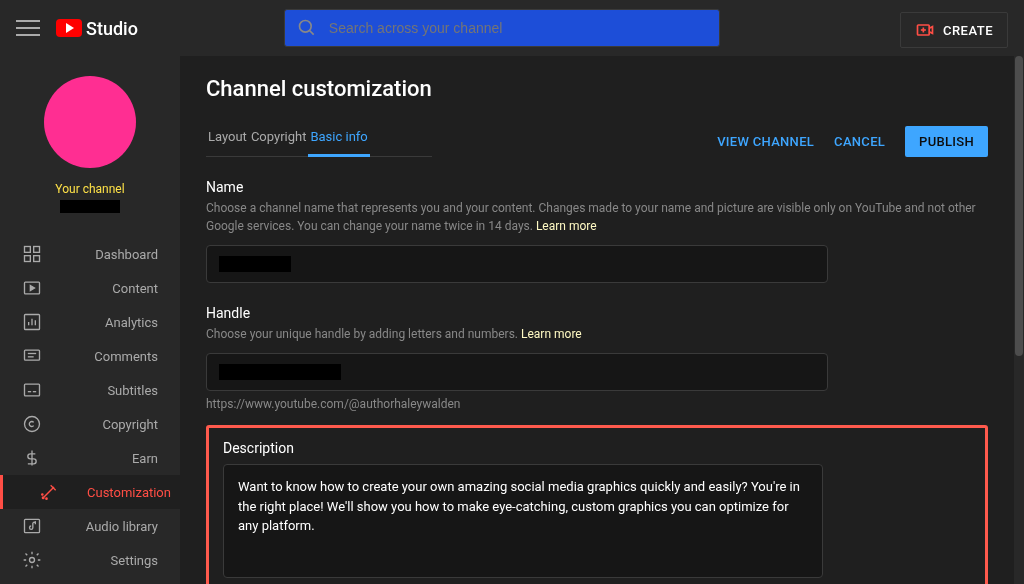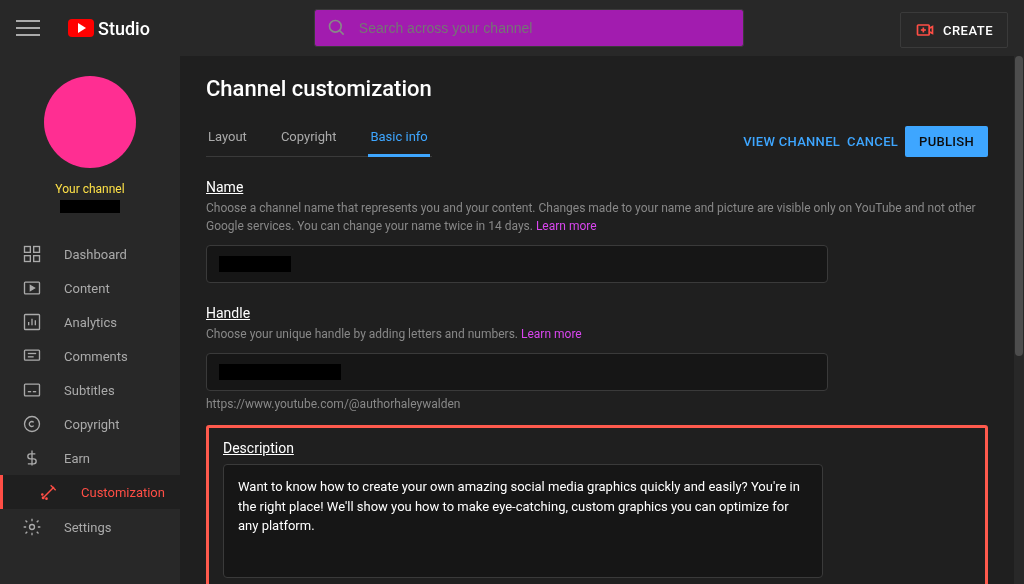--- a/index.html
+++ b/index.html
@@ -1,70 +1,70 @@
 <!DOCTYPE html>
 <html><head>
 <meta charset="utf-8">
 <style>
   * { box-sizing: border-box; margin: 0; padding: 0; }
   html, body { width: 1024px; height: 584px; overflow: hidden; font-family: Roboto, Arial, sans-serif; background: #161616; color: #aaa; }
   body { display: flex; flex-direction: column; }
 
   
-  .header { height: 56px; background: #282828; display: flex; align-items: center; padding: 8px 16px; gap: 28px; flex-shrink: 0; }
+  .header { height: 56px; background: #282828; display: flex; align-items: center; padding: 8px 16px; gap: 16px; flex-shrink: 0; }
   .hamburger { width: 24px; height: 24px; color: #aaa; display:flex; align-items:center; justify-content:center; cursor:pointer; }
   .logo { display:flex; align-items:center; gap: 4px; color:#fff; font-weight:500; font-size: 18px; }
   .logo .yt-box { width: 26px; height: 18px; background: #ff0000; border-radius: 4px; display:flex; align-items:center; justify-content:center; }
   .logo .yt-box::before { content:''; border-left: 8px solid #fff; border-top:5px solid transparent; border-bottom:5px solid transparent; margin-left:2px; }
   .search-wrap { flex: 0 0 436px; margin-left: 130px; }
-  .search { height: 38px; background: #a21caf; border: 1px solid #3a3a3a; border-radius: 3px; display:flex; align-items:center; padding: 0 12px; gap: 12px; margin-left: 6px; }
+  .search { height: 38px; background: #1d4ed8; border: 1px solid #3a3a3a; border-radius: 3px; display:flex; align-items:center; padding: 0 12px; gap: 12px; }
   .search svg { width:20px; height:20px; color:#888; }
   .search input { flex:1; background:transparent; border:none; outline:none; color:#ccc; font-size:14px; }
   .header-right { margin-left:auto; display:flex; align-items:center; gap:12px;flex-direction:column; }
   .icon-btn { width:36px; height:36px; border-radius:50%; display:flex; align-items:center; justify-content:center; color:#aaa; cursor:pointer; }
   .create-btn { border:1px solid #3a3a3a; border-radius:2px; padding: 7px 14px; display:flex; align-items:center; gap:8px; color:#fff; font-size:13px; font-weight:500; cursor:pointer; letter-spacing:0.5px; }
   .create-btn .plus-icon { width:20px; height:20px; display:flex; align-items:center; justify-content:center; color:#ff4e45; }
   .avatar-top { width:32px; height:32px; border-radius:50%; background:#ff2e92; cursor:pointer; }
 
   
   .body { flex:1; display:flex; overflow:hidden; }
   .scroll-gutter { width: 10px; background: #282828; flex-shrink: 0; position:relative; }
   .scroll-thumb { position:absolute; top:0; left:1px; width:8px; height:300px; background:#4d4d4d; border-radius:4px; }
 
   
   .sidebar { width: 180px; background:#282828; display:flex; flex-direction:column; flex-shrink:0; overflow:hidden; }
   .channel-block { display:flex; flex-direction:column; align-items:center; padding: 20px 0 14px; }
   .avatar-big { width:92px; height:92px; border-radius:50%; background:#ff2e92; }
   .channel-label { color:#fde047; font-size:12px; margin-top:14px; }
   .channel-name-redact { width:60px; height:13px; background:#000; margin-top:4px; }
   .nav { display:flex; flex-direction:column; margin-top:10px; }
-  .nav-item { display:flex; align-items:center; gap:22px; height:34px; padding: 0 22px; font-size:13px; color:#aaa; cursor:pointer; }
+  .nav-item { display:flex; align-items:center; gap:28px; height:34px; padding: 0 22px; font-size:13px; color:#aaa; cursor:pointer;justify-content:space-between; }
   .nav-item.active { color:#ff4e45; background:#1f1f1f; border-left: 3px solid #ff4e45; padding-left:36px; }
   .nav-item svg, .nav-icon { width:20px; height:20px; flex-shrink:0; display:flex; align-items:center; justify-content:center; }
   .sidebar-bottom { margin-top:auto; padding-bottom:6px; }
 
   
   .main { flex:1; background:#1f1f1f; overflow-y:auto; padding: 20px 26px 0 26px; position:relative; }
   .main::-webkit-scrollbar { display:none; }
   .page-head { display:flex; align-items:flex-end; justify-content:space-between; }
   .page-title { color:#fff; font-size:22px; font-weight:500; }
-  .actions { display:flex; align-items:center; gap:7px; margin-top:34px; }
+  .actions { display:flex; align-items:center; gap:20px; margin-top:34px; }
   .act-link { color:#3ea6ff; font-size:13px; font-weight:500; letter-spacing:0.3px; cursor:pointer; }
   .act-btn { background:#3ea6ff; color:#0d0d0d; padding:8px 14px; border-radius:2px; font-size:13px; font-weight:500; cursor:pointer; letter-spacing:0.3px; }
   .head-right { display:flex; flex-direction:column; align-items:flex-end; }
 
-  .tabs { display:flex; gap:30px; margin-top:28px; border-bottom:1px solid #3a3a3a; }
+  .tabs { display:flex; margin-top:28px; border-bottom:1px solid #3a3a3a; }
   .tab { padding: 0 2px 12px; font-size:13px; color:#aaa; cursor:pointer; position:relative; }
   .tab.active { color:#3ea6ff; }
   .tab.active::after { content:''; position:absolute; left:0; right:0; bottom:-1px; height:3px; background:#3ea6ff; }
 
   .section { margin-top:22px; }
-  .section-label { color:#fff; font-size:14px; margin-bottom:4px;text-decoration:underline; }
+  .section-label { color:#fff; font-size:14px; margin-bottom:4px; }
   .section-desc { font-size:12px; color:#888; line-height:1.5; }
-  .section-desc a { color:#d946ef; text-decoration:none; cursor:pointer; }
+  .section-desc a { color:#fef9c3; text-decoration:none; cursor:pointer; }
   .field { margin-top:10px; background:#161616; border:1px solid #3a3a3a; border-radius:4px; padding:10px 12px; width:622px; min-height:38px; display:flex; align-items:center; }
   .field .redact { background:#000; height:16px; }
   .url-below { font-size:12px; color:#888; margin-top:6px; }
 
   .highlight-box { border:3px solid #ff5a4d; border-radius:3px; padding:12px 14px 14px; margin-top:0; }
   .highlight-box .section-label { margin-bottom:8px; }
   .desc-field { margin-top:0; background:#161616; border:1px solid #3a3a3a; border-radius:4px; padding:12px 14px; width:600px; min-height:108px; }
   .desc-field textarea { width:100%; height:84px; background:transparent; border:none; outline:none; color:#fff; font-size:13px; line-height:1.5; resize:none; font-family:inherit; }
   .add-lang { display:flex; align-items:center; gap:10px; color:#3ea6ff; font-size:13px; font-weight:500; margin-top:14px; cursor:pointer; letter-spacing:0.4px; }
   .add-lang svg { width:20px; height:20px; }
@@ -199,20 +199,30 @@
             <svg viewBox="0 0 24 24" fill="none" stroke="currentColor" stroke-width="1.6">
               <path d="M6 18L18 6"></path>
               <path d="M14 4l6 6"></path>
               <circle cx="5" cy="19" r="1" fill="currentColor"></circle>
               <circle cx="9" cy="20" r="0.8" fill="currentColor"></circle>
               <circle cx="4" cy="15" r="0.8" fill="currentColor"></circle>
             </svg>
           </span>
         <span>Customization</span>
       </div>
+      <div class="nav-item">
+        <span class="nav-icon">
+            <svg viewBox="0 0 24 24" fill="none" stroke="currentColor" stroke-width="1.6">
+              <rect x="3" y="4" width="18" height="16" rx="1"></rect>
+              <path d="M13 8v6a2 2 0 1 1-2-2"></path>
+              <path d="M13 8l3-1v3"></path>
+            </svg>
+          </span>
+        <span>Audio library</span>
+      </div>
     </div>
     <div class="nav sidebar-bottom">
       <div class="nav-item">
         <span class="nav-icon">
             <svg viewBox="0 0 24 24" fill="none" stroke="currentColor" stroke-width="1.6">
               <circle cx="12" cy="12" r="3"></circle>
               <path d="M12 2v3M12 19v3M4.2 4.2l2.1 2.1M17.7 17.7l2.1 2.1M2 12h3M19 12h3M4.2 19.8l2.1-2.1M17.7 6.3l2.1-2.1"></path>
             </svg>
           </span>
         <span>Settings</span>

